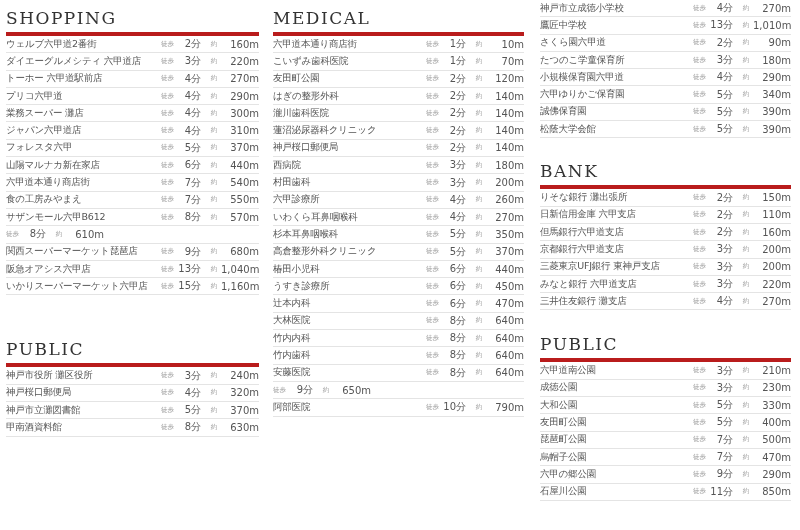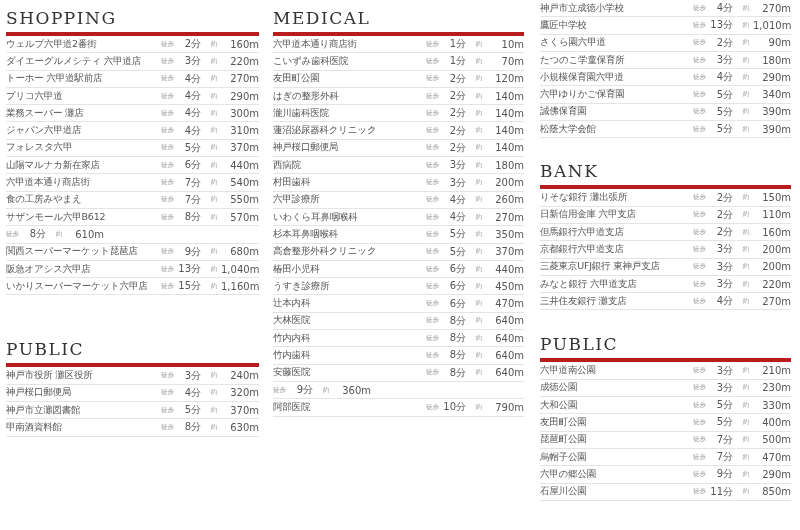--- a/index.html
+++ b/index.html
@@ -316,21 +316,21 @@
           <span class="name">安藤医院</span>
           <span class="walk">徒歩</span>
           <span class="min">8分</span>
           <span class="approx">約</span>
           <span class="dist">640m</span>
         </div>
         <div class="row">
           <span class="walk">徒歩</span>
           <span class="min">9分</span>
           <span class="approx">約</span>
-          <span class="dist">360m</span>
+          <span class="dist">650m</span>
         </div>
         <div class="row">
           <span class="name">阿部医院</span>
           <span class="walk">徒歩</span>
           <span class="min">10分</span>
           <span class="approx">約</span>
           <span class="dist">790m</span>
         </div>
       </div>
   </div>

